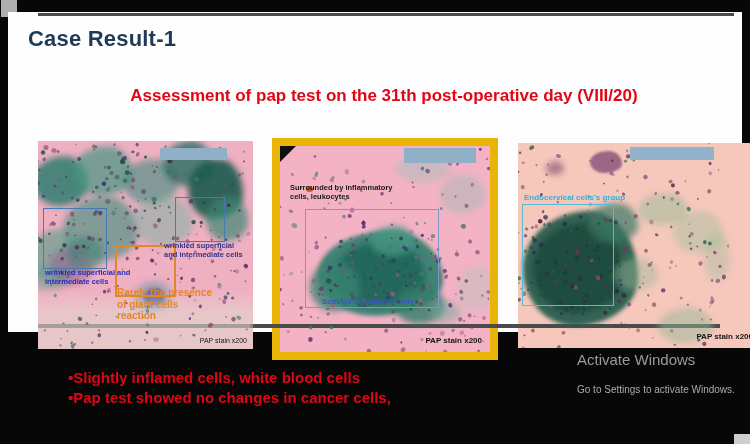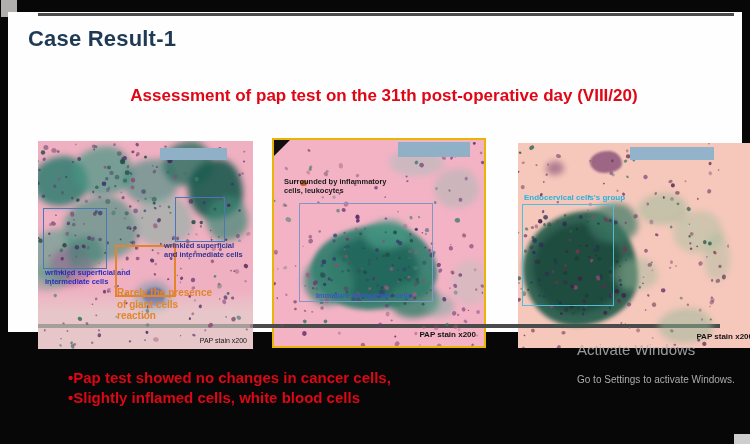--- a/index.html
+++ b/index.html
@@ -15,29 +15,29 @@
             font-size:17px;font-weight:bold;color:#e10616;}
   .micro{position:absolute;overflow:hidden;}
   .blob{position:absolute;display:block;border-radius:58% 42% 55% 45% / 50% 58% 42% 50%;
         filter:blur(3px);z-index:1;}
   .specks{position:absolute;left:0;top:0;z-index:2;pointer-events:none;}
   .labelbar{position:absolute;background:#8fb0c6;z-index:3;}
   .abox{position:absolute;z-index:3;background:transparent;}
   .atext{position:absolute;z-index:4;font-weight:bold;line-height:1.15;}
   .stain{position:absolute;z-index:4;color:#151515;}
   #m1{left:30px;top:129px;width:215px;height:208px;background:#efb0c1;}
-  #hl2{position:absolute;left:264px;top:126px;width:210px;height:206px;border:2px solid #eab308;}
+  #hl2{position:absolute;left:264px;top:126px;width:210px;height:206px;border:8px solid #eab308;}
   #m2{left:0;top:0;width:210px;height:206px;background:#f3b3c5;}
   #m3{left:510px;top:131px;width:211px;height:205px;background:#f6c8bc;padding-left:29px;}
   .tri{position:absolute;left:0;top:0;width:0;height:0;z-index:4;
        border-left:16px solid #101010;border-bottom:16px solid transparent;}
   .band{position:absolute;left:0;bottom:0;width:100%;height:60px;z-index:1;
         background:linear-gradient(rgba(222,206,200,0),rgba(226,213,206,.6) 40%);}
   .bullets{position:absolute;left:60px;top:356px;font-size:15px;font-weight:bold;color:#dd0716;line-height:20px;}
-  .watermark{position:absolute;left:569px;top:329px;color:#b4b4b4;}
+  .watermark{position:absolute;left:569px;top:339px;color:#b4b4b4;}
   .wm1{font-size:15px;opacity:.85;}
   .wm2{font-size:10px;margin-top:16px;opacity:.9;color:#bdbdbd;}
 </style>
 </head>
 <body>
 
 <div id="screen">
   <div class="corner-tl"></div>
 
   <div class="slide">
@@ -338,21 +338,21 @@
         <i class="blob" style="left:90px;top:80px;width:45px;height:30px;background:rgba(70,150,130,.8);"></i>
         <i class="blob" style="left:115px;top:8px;width:55px;height:28px;background:rgba(170,190,185,.5);"></i>
         <i class="blob" style="left:160px;top:28px;width:45px;height:40px;background:rgba(160,185,178,.45);"></i>
         <i class="blob" style="left:178px;top:120px;width:35px;height:45px;background:rgba(180,195,188,.4);"></i>
         <i class="blob" style="left:26px;top:40px;width:7px;height:6px;background:rgba(190,85,25,.9);filter:blur(.5px);"></i>
         <i class="blob" style="left:150px;top:155px;width:30px;height:22px;background:rgba(120,170,155,.5);"></i>
         <div class="tri"></div>
         <div class="labelbar" style="left:124px;top:2px;width:72px;height:15px;"></div>
         <div class="atext" style="left:10px;top:38px;width:118px;font-size:7.5px;color:#1a1a1a;">Surrounded by inflammatory cells, leukocytes</div>
         <div class="abox" style="left:25px;top:63px;width:132px;height:97px;border:1px solid #7e96c8;"></div>
-        <div class="atext" style="left:42px;top:152px;width:120px;font-size:7.5px;color:#3b57c4;">Immature metaplastic cells</div>
+        <div class="atext" style="left:42px;top:152px;width:120px;font-size:7.5px;color:#3b57c4;">Settings metaplastic cells</div>
         <div class="stain" style="right:8px;bottom:7px;font-size:8px;font-weight:bold;">PAP stain x200</div>
       <svg class="specks" width="210" height="206">
             <ellipse cx="83.7" cy="77.2" rx="2.1" ry="2.3" fill="#6d3a70" opacity="0.85" transform="rotate(5 83.7 77.2)"></ellipse>
             <ellipse cx="202.2" cy="149.6" rx="1.2" ry="1.2" fill="#8e4a74" opacity="0.62" transform="rotate(122 202.2 149.6)"></ellipse>
             <ellipse cx="198.6" cy="204.9" rx="1.1" ry="1.4" fill="#55306b" opacity="0.61" transform="rotate(33 198.6 204.9)"></ellipse>
             <ellipse cx="60.0" cy="57.1" rx="1.6" ry="1.7" fill="#3c7a6b" opacity="0.38" transform="rotate(93 60.0 57.1)"></ellipse>
             <ellipse cx="185.1" cy="189.7" rx="1.4" ry="1.3" fill="#9c5b82" opacity="0.38" transform="rotate(97 185.1 189.7)"></ellipse>
             <ellipse cx="106.2" cy="184.7" rx="2.0" ry="2.2" fill="#6d3a70" opacity="0.59" transform="rotate(35 106.2 184.7)"></ellipse>
             <ellipse cx="88.9" cy="204.9" rx="2.1" ry="2.2" fill="#8e4a74" opacity="0.71" transform="rotate(153 88.9 204.9)"></ellipse>
             <ellipse cx="166.3" cy="130.6" rx="2.3" ry="1.7" fill="#55306b" opacity="0.57" transform="rotate(126 166.3 130.6)"></ellipse>
@@ -815,22 +815,22 @@
           <circle cx="102.1" cy="137.2" r="1.5" fill="#2a2f55" opacity="0.56"></circle>
           <circle cx="18.7" cy="118.8" r="2.1" fill="#3c2446" opacity="0.58"></circle>
           <circle cx="83.3" cy="132.3" r="1.6" fill="#163c30" opacity="0.43"></circle>
           <circle cx="62.8" cy="73.9" r="1.9" fill="#2a2f55" opacity="0.68"></circle>
           <circle cx="54.3" cy="143.5" r="2.0" fill="#3c2446" opacity="0.74"></circle>
           <circle cx="80.2" cy="106.8" r="1.8" fill="#163c30" opacity="0.48"></circle>
         </svg>
       </div>
 
     <div class="bullets">
+      <div>•Slightly inflamed cells, white blood cells</div>
       <div>•Pap test showed no changes in cancer cells,</div>
-      <div>•Slightly inflamed cells, white blood cells</div>
     </div>
 
     <div class="watermark">
       <div class="wm1">Activate Windows</div>
       <div class="wm2">Go to Settings to activate Windows.</div>
     </div>
 
     <div class="rule-bottom"></div>
   </div>
 

